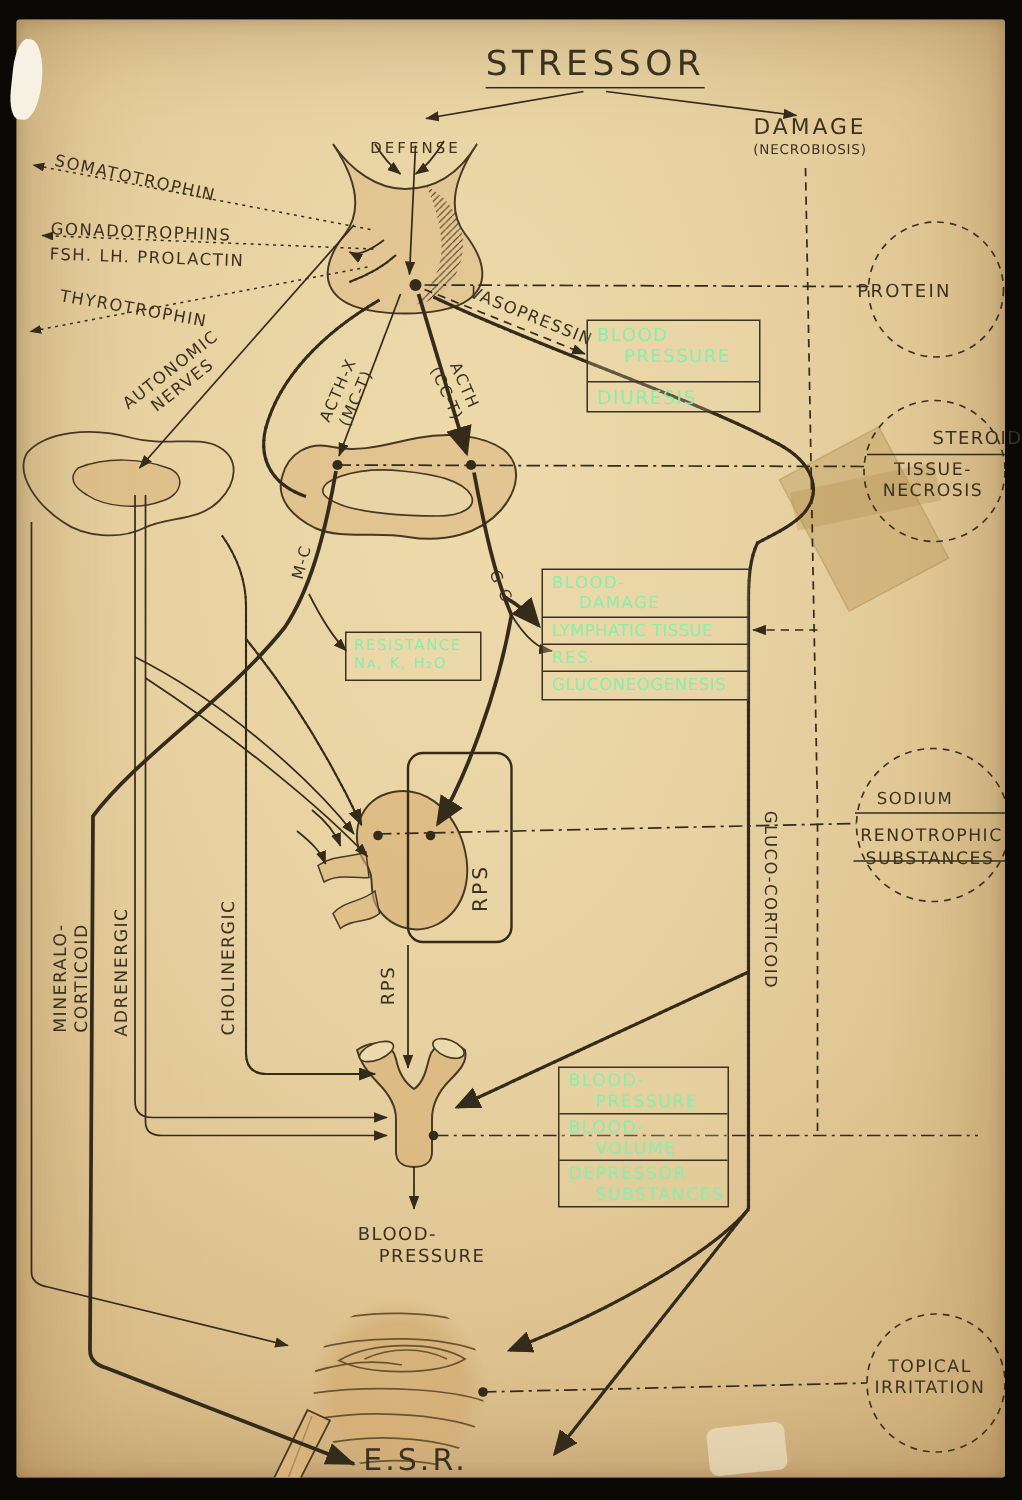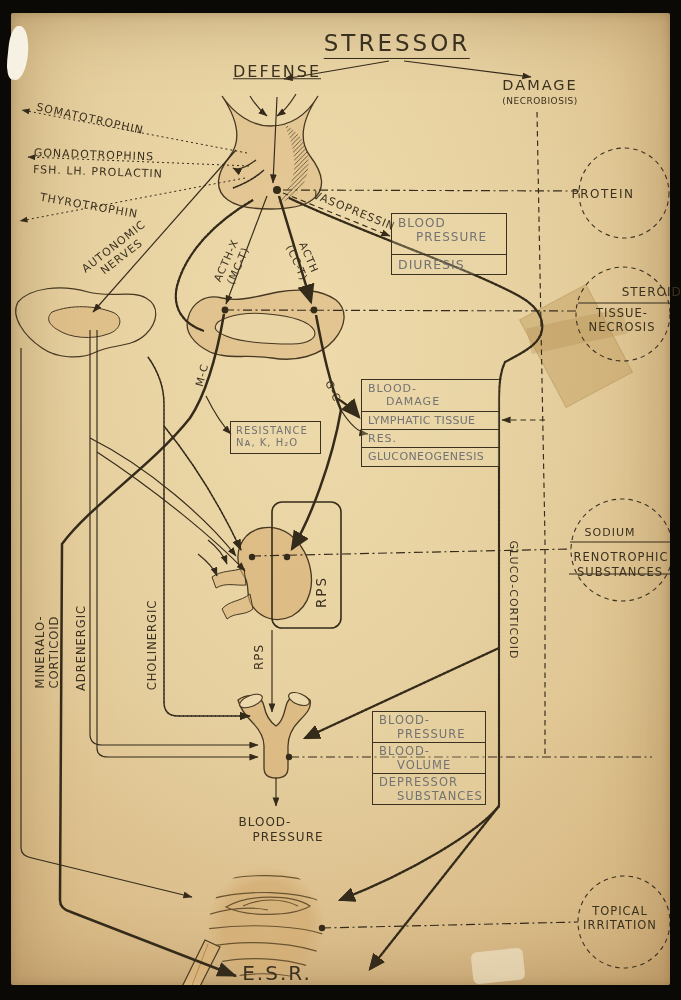--- a/index.html
+++ b/index.html
@@ -10,21 +10,21 @@
     box-shadow:inset 0 0 70px rgba(115,80,38,.38), inset 0 0 10px rgba(90,60,25,.3);}
   .paper:after{content:"";position:absolute;inset:0;border-radius:2px;
     background:linear-gradient(180deg, rgba(0,0,0,0) 70%, rgba(190,140,95,.14) 100%);}
   .clip{position:absolute;left:11px;top:13px;right:11px;bottom:15px;overflow:hidden;}
   .clip svg{position:absolute;left:-11px;top:-13px;}
   .patch{position:absolute;}
   .lbl{position:absolute;color:#3b3120;white-space:nowrap;line-height:1.22;text-align:center;
        transform:translate(-50%,-50%);letter-spacing:1px;}
   .lbl .l{display:block;}
   .la{text-align:left;}
-  .dbox{position:absolute;border:1.5px solid #3b3120;color:#737373;background:rgba(236,218,170,.25);}
+  .dbox{position:absolute;border:1.5px solid #3b3120;color:#86efac;background:rgba(236,218,170,.25);}
   .dbox .row{border-top:1.4px solid #3b3120;padding:2px 6px;letter-spacing:1px;line-height:1.2;}
   .dbox .row:first-child{border-top:none;}
   .ind{padding-left:18px;display:block;}
   .ln{stroke:#352b1b;fill:none;stroke-width:1.15;}
   .ln2{stroke:#352b1b;fill:none;stroke-width:2.5;}
   .dotl{stroke-dasharray:2 3;stroke-width:1;}
   .dsh{stroke-dasharray:5.5 4;}
   .dd{stroke-dasharray:9 3.5 2 3.5;}
   .rail{stroke:#352b1b;fill:none;stroke-width:2.1;}
   .railthin{stroke:#352b1b;fill:none;stroke-width:1.4;}
@@ -185,21 +185,21 @@
     <use href="#r4" class="ticksm"></use>
     <path id="r5" class="railthin" marker-end="url(#mArr)" d="M 164,426 C 198,468 224,514 241,550"></path>
     <use href="#r5" class="ticksm"></use>
     <path id="r6" class="railthin" d="M 233,188 Q 252,181 264,170"></path>
     <use href="#r6" class="ticksm"></use>
   </g>
 </svg>
 </div>
 
 <div class="lbl" style="left:397px;top:44px;font-size:23px;letter-spacing:3px;border-bottom:1.8px solid #352b1b;padding-bottom:1px;">STRESSOR</div>
-<div class="lbl" style="left:277px;top:72px;font-size:16px;letter-spacing:2px;text-decoration:underline;">DEFENSE</div>
+<div class="lbl" style="left:277px;top:100px;font-size:10px;letter-spacing:2px;">DEFENSE</div>
 <div class="lbl" style="left:540px;top:86px;font-size:14.5px;letter-spacing:2px;">DAMAGE</div>
 <div class="lbl" style="left:540px;top:101px;font-size:9px;letter-spacing:.5px;">(NECROBIOSIS)</div>
 
 <div class="lbl" style="left:90px;top:119px;font-size:11px;transform:translate(-50%,-50%) rotate(12.5deg);">SOMATOTROPHIN</div>
 <div class="lbl" style="left:94px;top:155px;font-size:11px;transform:translate(-50%,-50%) rotate(2deg);">GONADOTROPHINS</div>
 <div class="lbl" style="left:98px;top:172px;font-size:11px;transform:translate(-50%,-50%) rotate(2deg);">FSH. LH. PROLACTIN</div>
 <div class="lbl" style="left:89px;top:206px;font-size:11px;transform:translate(-50%,-50%) rotate(10deg);">THYROTROPHIN</div>
 <div class="lbl" style="left:118px;top:252px;font-size:11px;transform:translate(-50%,-50%) rotate(-38deg);">
   <span class="l">AUTONOMIC</span>
   <span class="l">NERVES</span>

